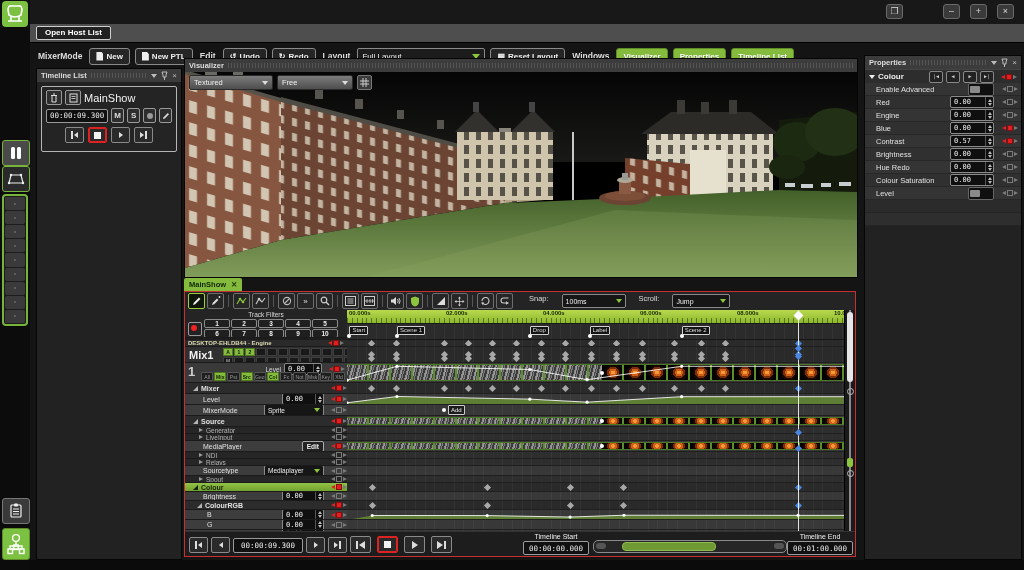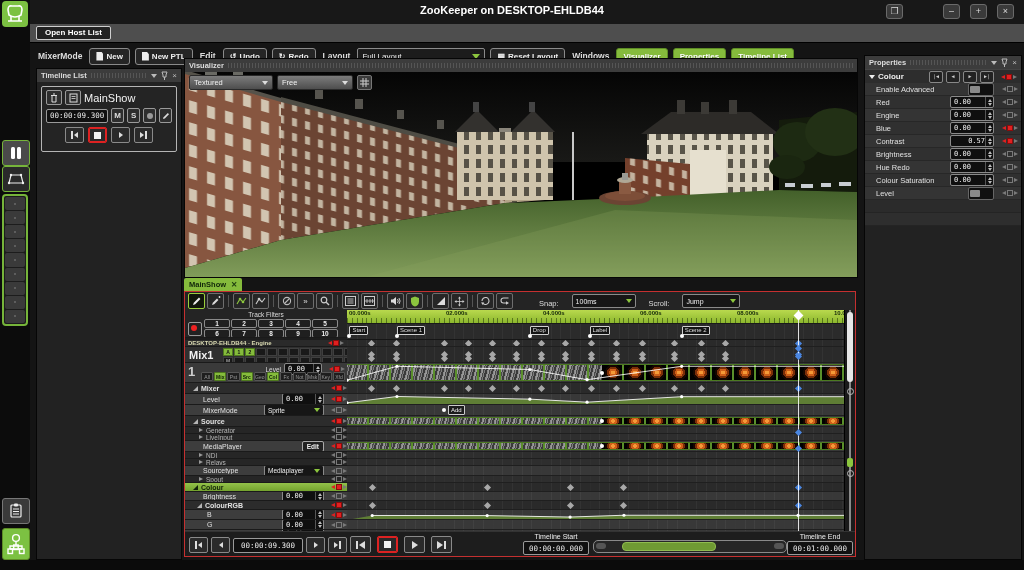--- a/index.html
+++ b/index.html
@@ -104,21 +104,21 @@
   
   .tl-tab{position:absolute;left:184px;top:278px;height:13px;padding:0 5px;background:#85bb3c;border-radius:2px 2px 0 0;
         display:flex;align-items:center;gap:5px;font-size:7.5px;font-weight:bold;color:#10250a;}
   .tl-wrap{position:absolute;left:184px;top:291px;width:672px;height:266px;background:#1d1d1d;
         border:1px solid #c53030;box-sizing:border-box;}
   .tl-toolbar{height:18px;display:flex;align-items:center;gap:2px;padding:0 3px;background:#242424;border-bottom:1px solid #000;}
   .ticon{width:15px;height:14px;background:#262626;border:1px solid #6e6e6e;border-radius:2px;
         display:flex;align-items:center;justify-content:center;font-size:8px;color:#ddd;}
   .ticon.active{border:1px solid #9ace3c;background:#11160b;}
   .tsep{width:1px;height:12px;background:#555;margin:0 2px;}
-  .snapgrp{display:flex;align-items:flex-end;gap:13px;margin-left:24px;font-size:7.5px;color:#ddd;}
+  .snapgrp{display:flex;align-items:flex-start;gap:13px;margin-left:14px;font-size:7.5px;color:#ddd;}
   .snapdd{width:56px;height:12px;background:#161616;border:1px solid #8a8a8a;border-radius:2px;display:flex;
         align-items:center;justify-content:space-between;padding:0 3px;font-size:7px;color:#eee;}
   .tl-body{position:absolute;left:0;top:18px;width:670px;height:224px;overflow:hidden;background:#1d1d1d;}
   .trow{display:flex;width:670px;}
   .tleft{width:162px;box-sizing:border-box;position:relative;border-bottom:1px solid #1a1a1a;overflow:hidden;}
   .tlane{width:498px;position:relative;overflow:hidden;border-bottom:1px solid #1f1f1f;box-sizing:border-box;
         background:repeating-linear-gradient(90deg,rgba(255,255,255,.045) 0 1px,transparent 1px 9.7px),
                    repeating-linear-gradient(90deg,rgba(0,0,0,.14) 0 1px,transparent 1px 48.5px),#383838;}
   .tlane.dim{background-color:#2e2e2e;}
   .tlane.dark{background-color:#2a2a2a;}
@@ -201,21 +201,20 @@
   .tclabel{font-size:7px;color:#eee;text-align:center;width:100%;}
   .stack{display:flex;flex-direction:column;align-items:center;gap:1px;}
   .hscroll{position:absolute;left:408px;top:8px;width:192px;height:11px;border:1px solid #8a8a8a;border-radius:5px;background:#262626;}
   .hthumb{position:absolute;left:28px;top:1px;width:92px;height:7px;background:#6f9a33;border:1px solid #8fbc4f;border-radius:4px;}
   .harrow{position:absolute;top:2px;width:10px;height:6px;background:#555;border-radius:3px;}
 </style>
 </head>
 <body>
 
 <div class="titlebar">
-  <span class="title">ZooKeeper on DESKTOP-EHLDB44</span>
   <div class="winbtns">
     <div class="wbtn restore">❐</div>
     <div class="wbtn">–</div>
     <div class="wbtn">+</div>
     <div class="wbtn">×</div>
   </div>
 </div>
 
 <div class="sidebar">
   <div class="logo">
@@ -559,21 +558,21 @@
         </div>
         <div class="trio red">
           <div class="tl-ar"></div>
           <div class="tsq"></div>
           <div class="tr-ar"></div>
         </div>
       </div>
       <div class="prow">
         <div class="plabel">Contrast</div>
         <div class="pctl">
-          <div class="spin" style="width: 42px; text-align: right;">
+          <div class="spin" style="width: 42px;">
             <div class="spinval">0.57</div>
             <div class="spinarrows">
               <div class="up"></div>
               <div class="dn"></div>
             </div>
           </div>
         </div>
         <div class="trio red">
           <div class="tl-ar"></div>
           <div class="tsq"></div>

